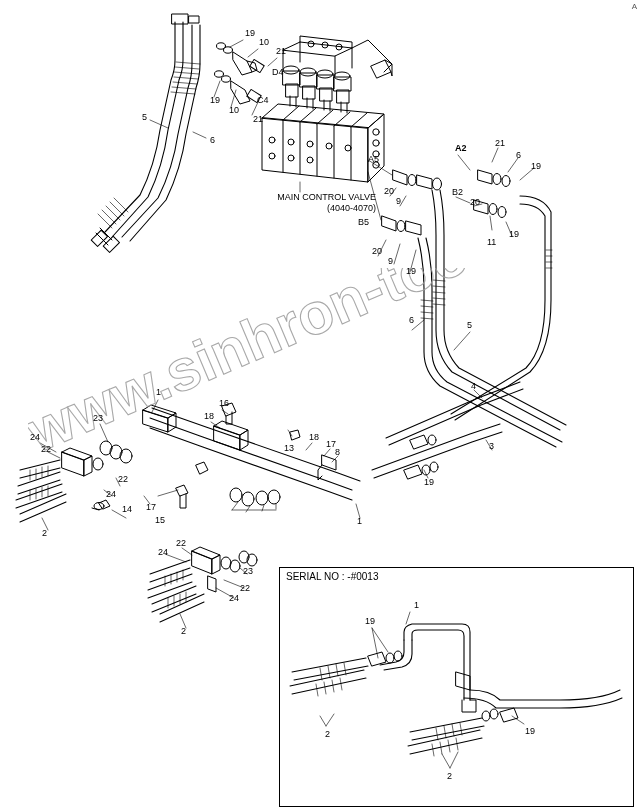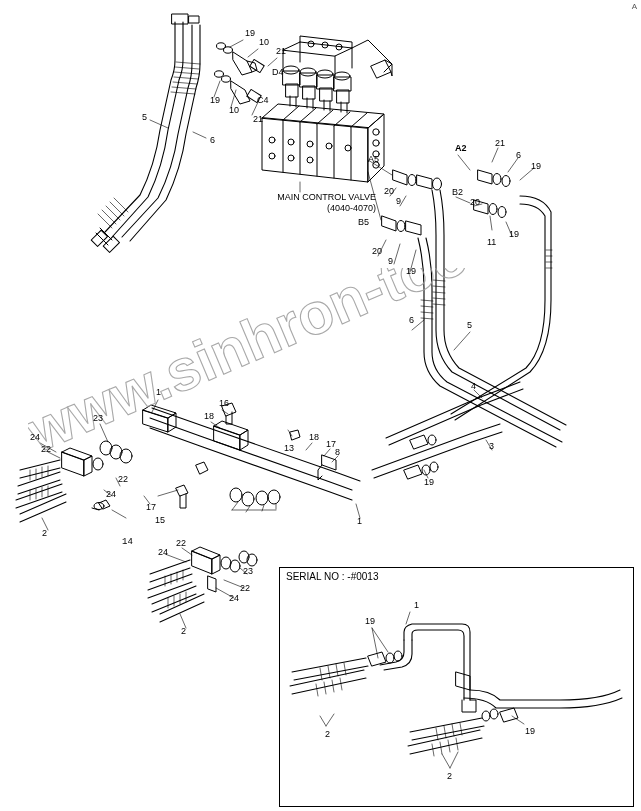--- a/index.html
+++ b/index.html
@@ -476,21 +476,21 @@
   <div class="lbl" style="left:204px; top:411px;">18</div>
   <div class="lbl" style="left:284px; top:419px;margin-top:24px;">13</div>
   <div class="lbl" style="left:309px; top:432px;">18</div>
   <div class="lbl" style="left:326px; top:439px;">17</div>
   <div class="lbl" style="left:335px; top:447px;">8</div>
   <div class="lbl" style="left:93px; top:413px;">23</div>
   <div class="lbl" style="left:30px; top:432px;">24</div>
   <div class="lbl" style="left:41px; top:444px;">22</div>
   <div class="lbl" style="left:118px; top:474px;">22</div>
   <div class="lbl" style="left:106px; top:489px;">24</div>
-  <div class="lbl" style="left:122px; top:537px;font-family:Liberation Mono, monospace;">14</div>
+  <div class="lbl" style="left:122px; top:504px;">14</div>
   <div class="lbl" style="left:146px; top:502px;">17</div>
   <div class="lbl" style="left:155px; top:515px;">15</div>
   <div class="lbl" style="left:42px; top:528px;">2</div>
   <div class="lbl" style="left:357px; top:516px;">1</div>
   <div class="lbl" style="left:176px; top:538px;">22</div>
   <div class="lbl" style="left:158px; top:547px;">24</div>
   <div class="lbl" style="left:243px; top:566px;">23</div>
   <div class="lbl" style="left:240px; top:583px;">22</div>
   <div class="lbl" style="left:229px; top:593px;">24</div>
   <div class="lbl" style="left:181px; top:626px;">2</div>

